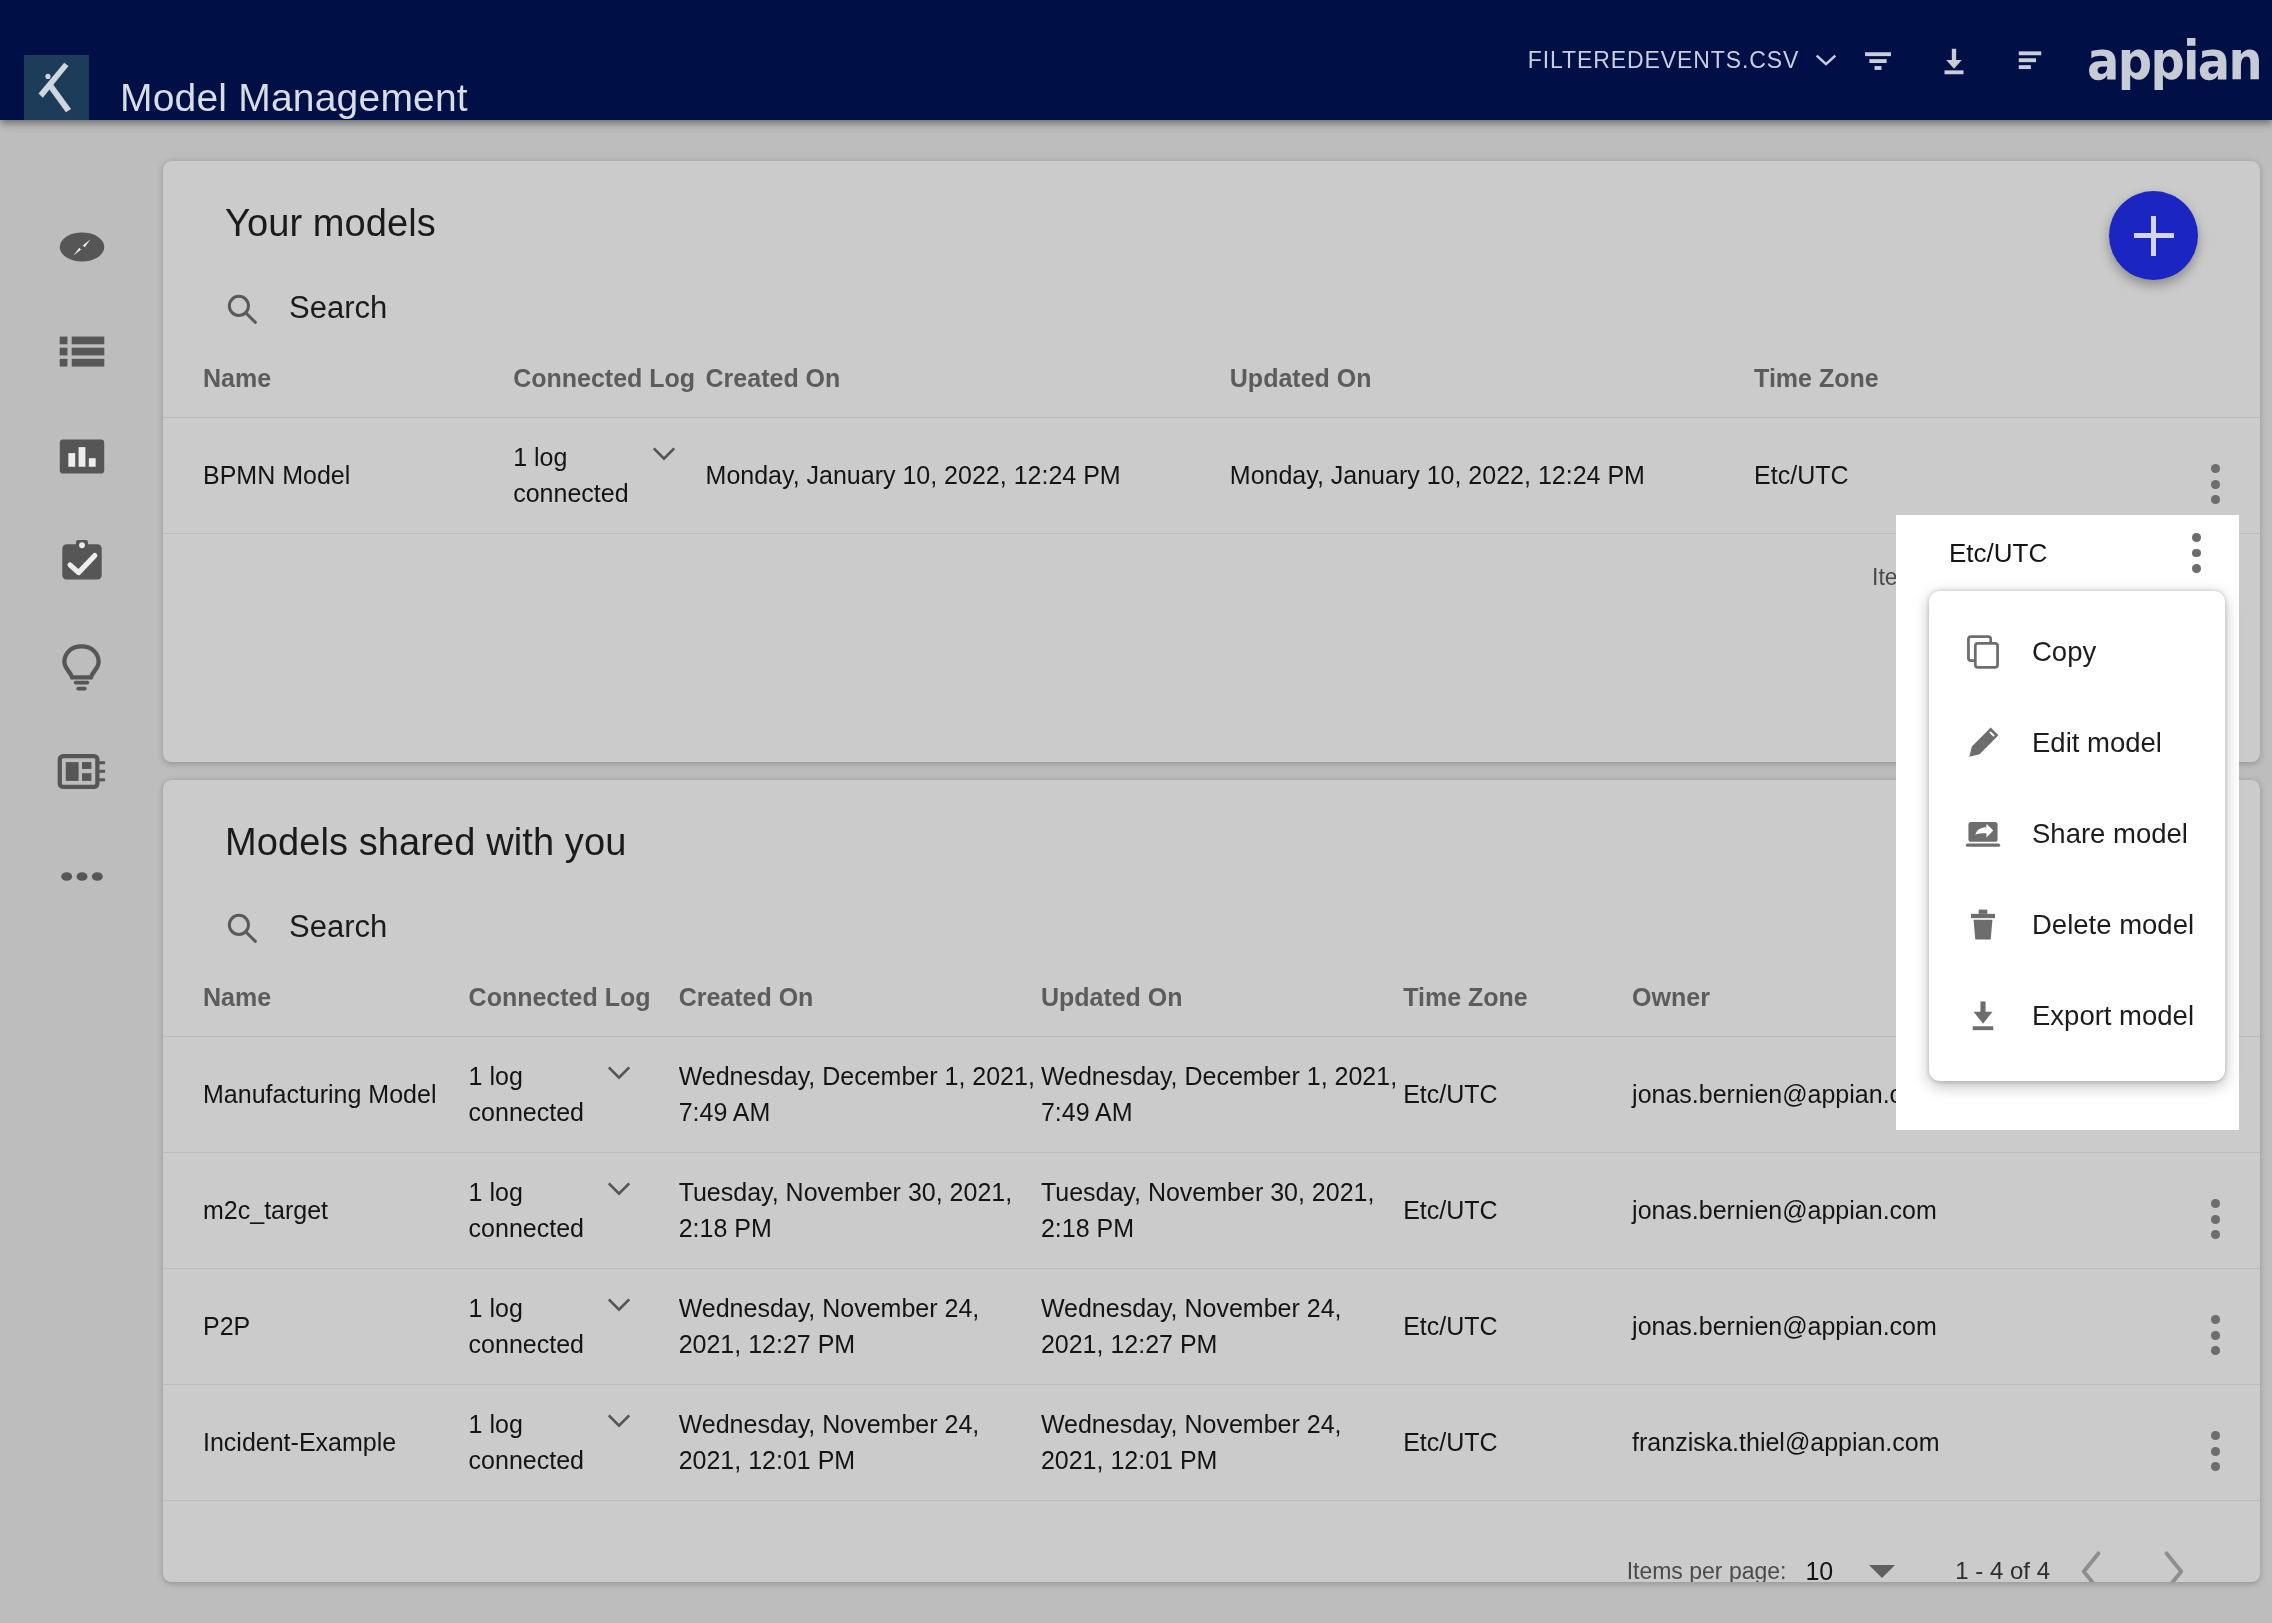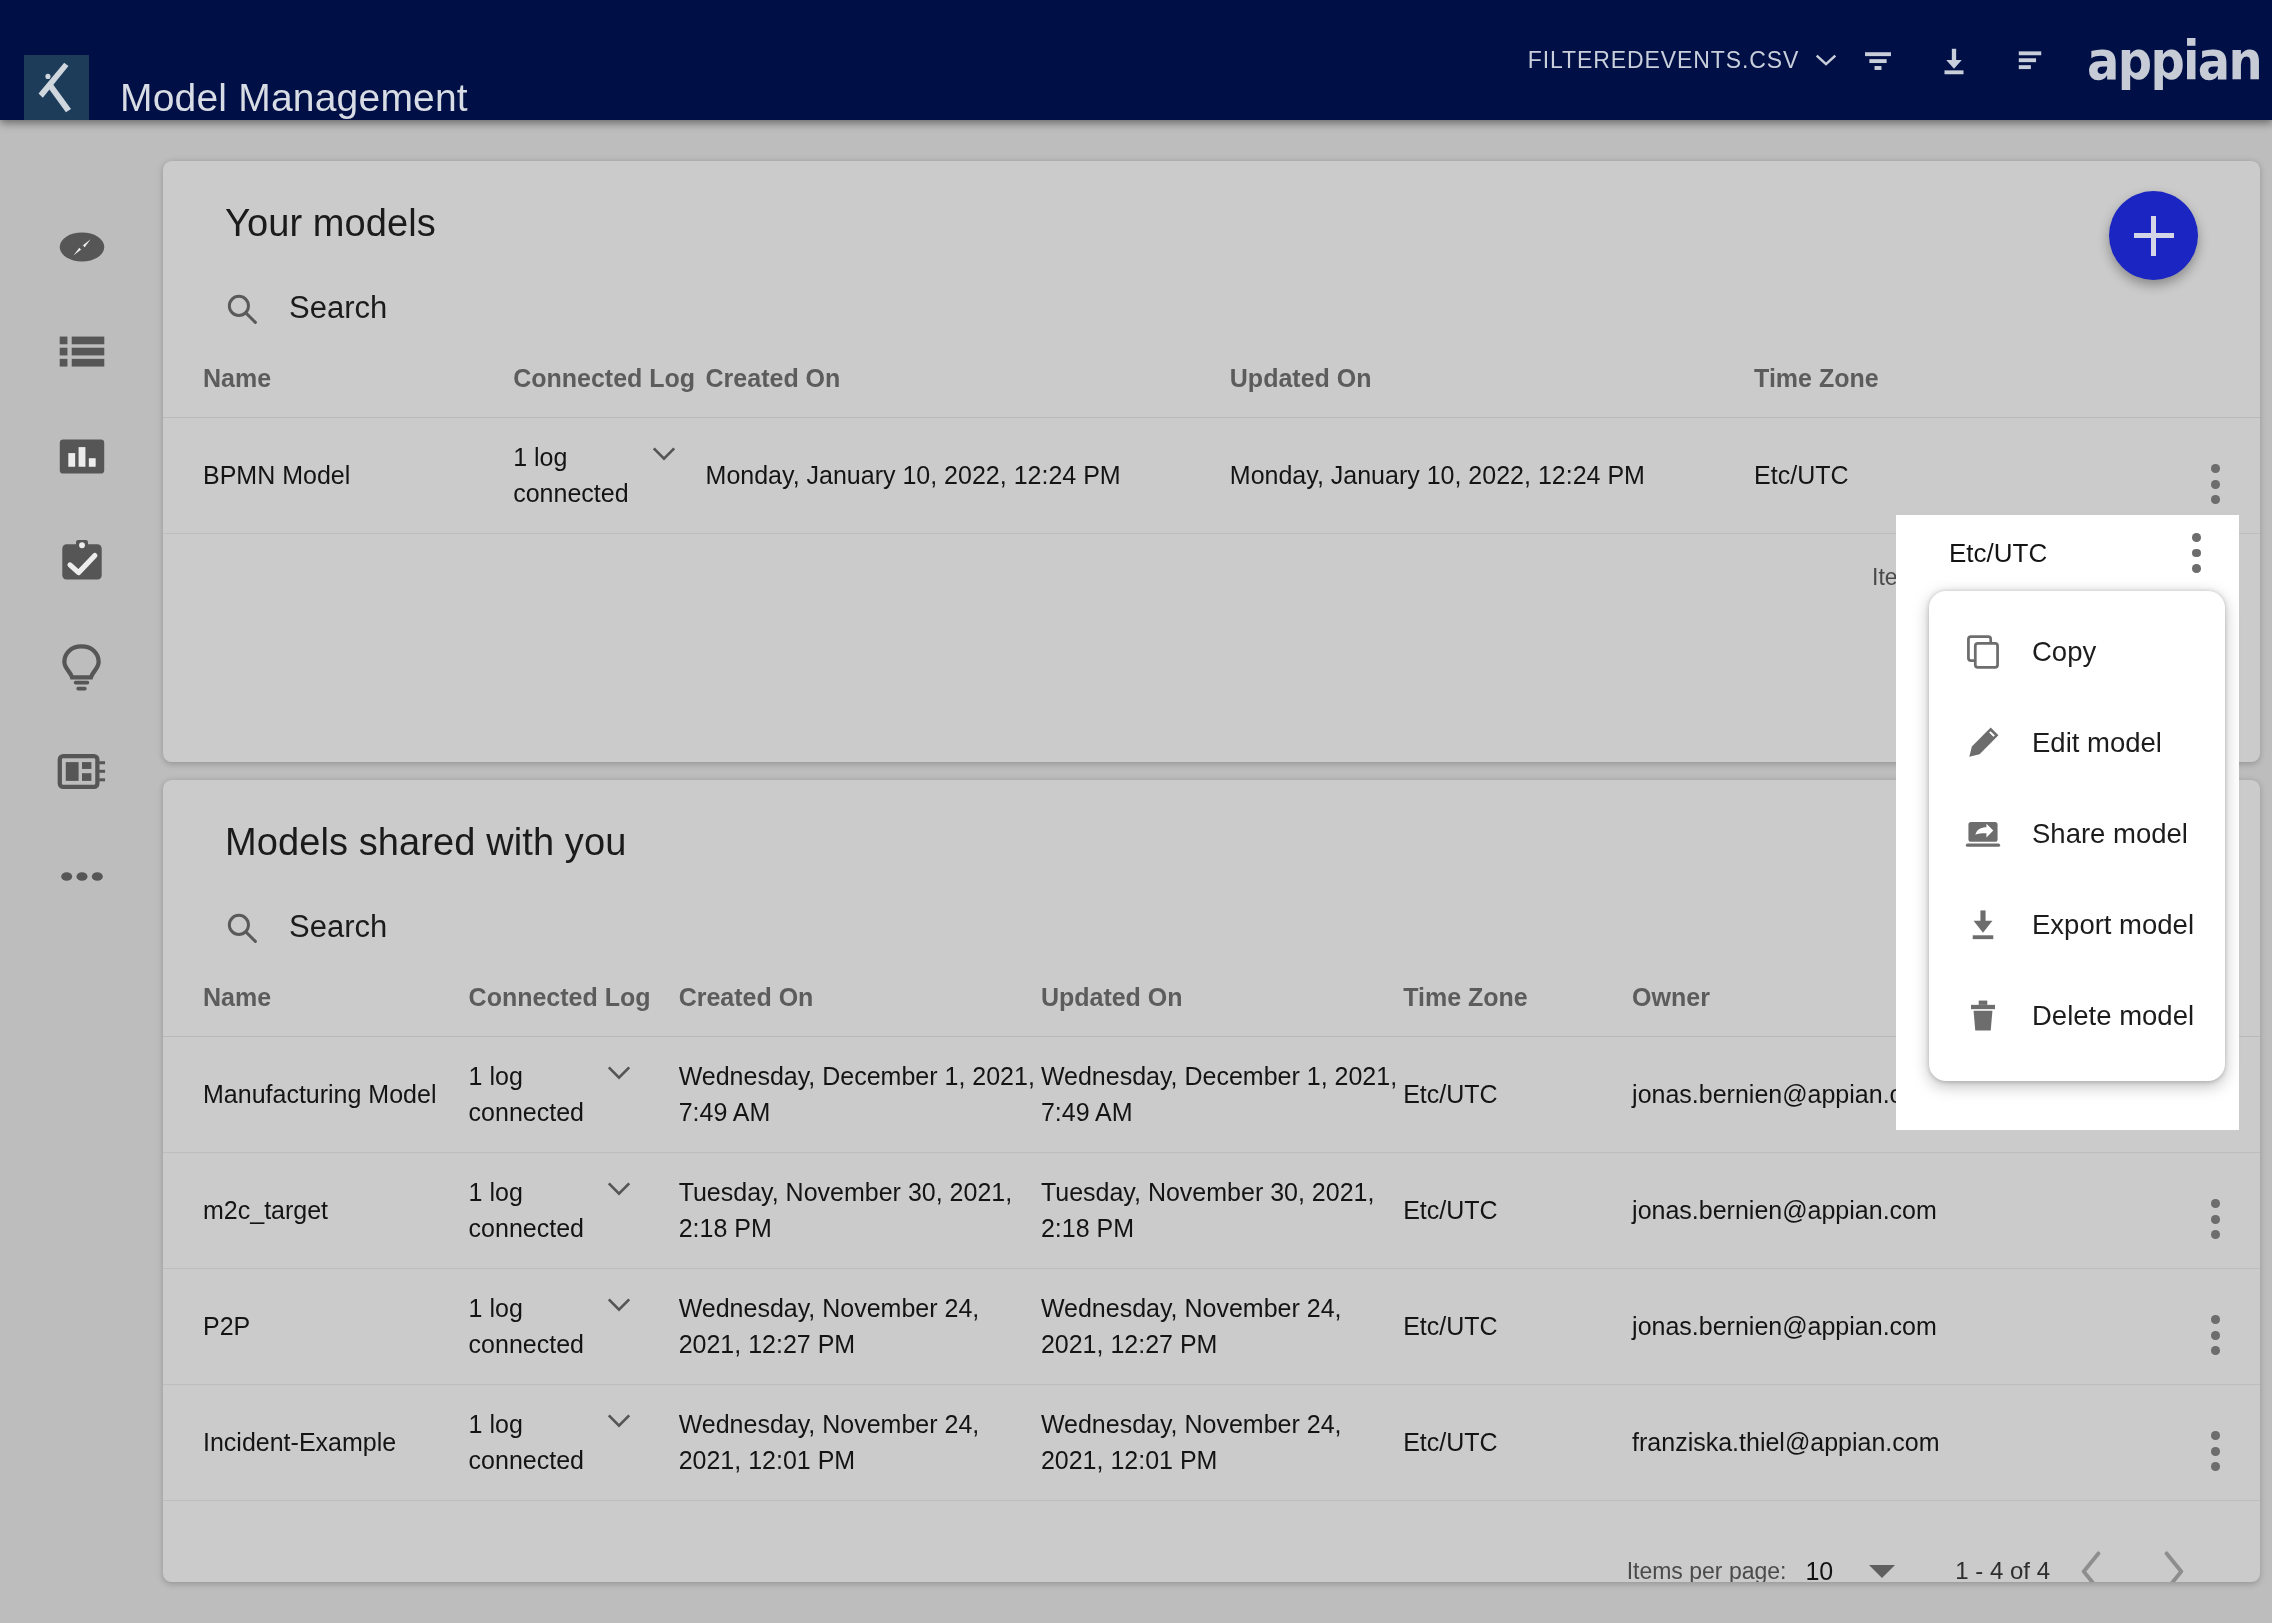--- a/index.html
+++ b/index.html
@@ -141,21 +141,21 @@
   .fab span::before { left: 0; top: 17px; width: 40px; height: 5.2px; }
   .fab span::after { top: 0; left: 17px; width: 5.2px; height: 40px; }
 
   
   .overlay-pane {
     position: absolute; left: 1896px; top: 515px; width: 343px; height: 615px;
     background: #ffffff; z-index: 50;
   }
   .menu {
     position: absolute; left: 1929px; top: 591px; width: 296px;
-    background: #fff; border-radius: 17px; z-index: 60;
+    background: #fff; border-radius: 11px; z-index: 60;
     box-shadow: 0 4.3px 15.5px rgba(0,0,0,.26), 0 0.9px 4.3px rgba(0,0,0,.18);
     padding: 15.5px 0 19px 0;
   }
   .menu-item {
     display: flex; align-items: center; gap: 31px;
     padding: 0 0 0 36px; height: 91px; cursor: pointer;
   }
   .menu-item .mlabel { font-size: 27.5px; color: #1c1c1c; white-space: nowrap; }
   .menu-icon { width: 36px; height: 36px; flex: none; display: block; }
 
@@ -518,28 +518,28 @@
   <div class="menu-item">
     <svg class="menu-icon" viewBox="0 0 42 42">
       <rect x="4" y="7" width="34" height="23" rx="3" fill="#6d6d6d"></rect>
       <rect x="1" y="32" width="40" height="4" rx="2" fill="#6d6d6d"></rect>
       <path d="M12 22 C14 14 21 13 25 13 L25 9 L33 17 L25 25 L25 20 C19 20 15 20 12 22 Z" fill="#fff"></path>
     </svg>
     <span class="mlabel">Share model</span>
   </div>
   <div class="menu-item">
     <svg class="menu-icon" viewBox="0 0 42 42">
+      <rect x="16" y="3" width="10" height="5" fill="#6d6d6d"></rect>
+      <rect x="7" y="8" width="28" height="5" fill="#6d6d6d"></rect>
+      <path d="M10 15 L32 15 L30 38 L12 38 Z" fill="#6d6d6d"></path>
+    </svg>
+    <span class="mlabel">Delete model</span>
+  </div>
+  <div class="menu-item">
+    <svg class="menu-icon" viewBox="0 0 42 42">
       <rect x="18" y="4" width="6" height="14" fill="#6d6d6d"></rect>
       <path d="M10 16 L21 30 L32 16 Z" fill="#6d6d6d"></path>
       <rect x="9" y="33" width="24" height="4.5" fill="#6d6d6d"></rect>
     </svg>
     <span class="mlabel">Export model</span>
   </div>
-  <div class="menu-item">
-    <svg class="menu-icon" viewBox="0 0 42 42">
-      <rect x="16" y="3" width="10" height="5" fill="#6d6d6d"></rect>
-      <rect x="7" y="8" width="28" height="5" fill="#6d6d6d"></rect>
-      <path d="M10 15 L32 15 L30 38 L12 38 Z" fill="#6d6d6d"></path>
-    </svg>
-    <span class="mlabel">Delete model</span>
-  </div>
 </div>
 
 
 </body></html>

